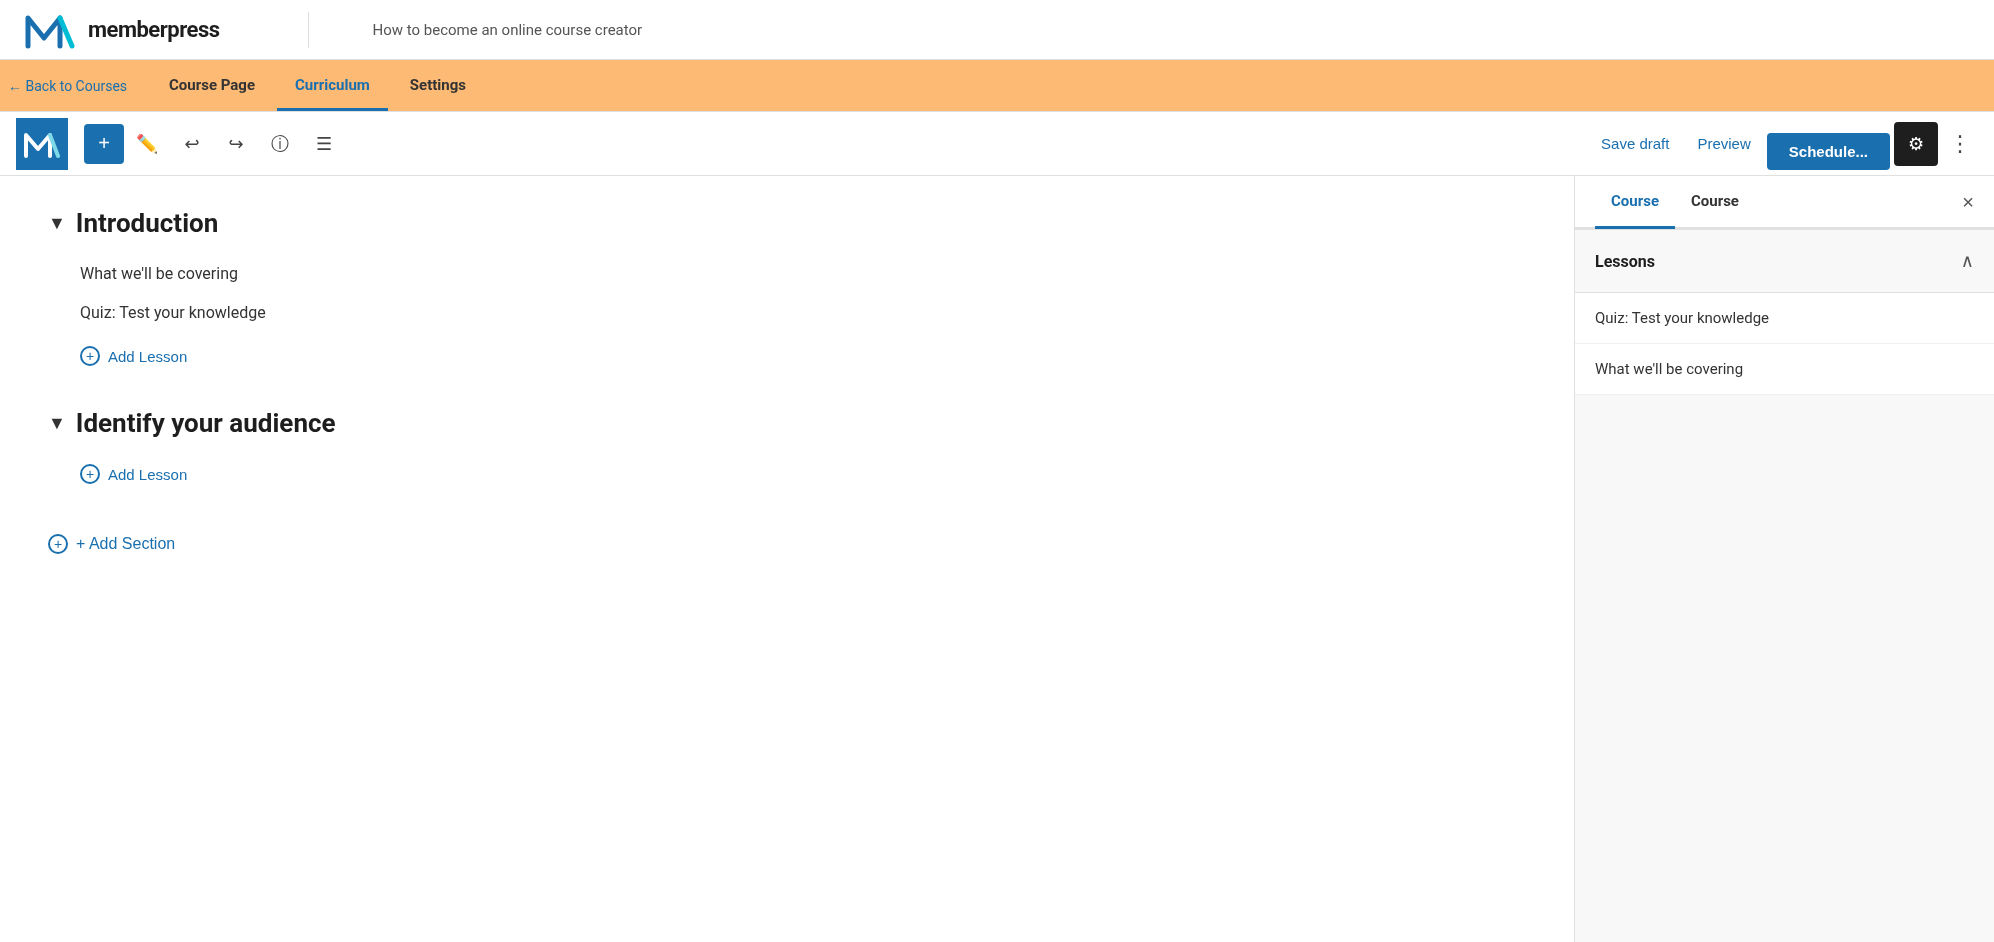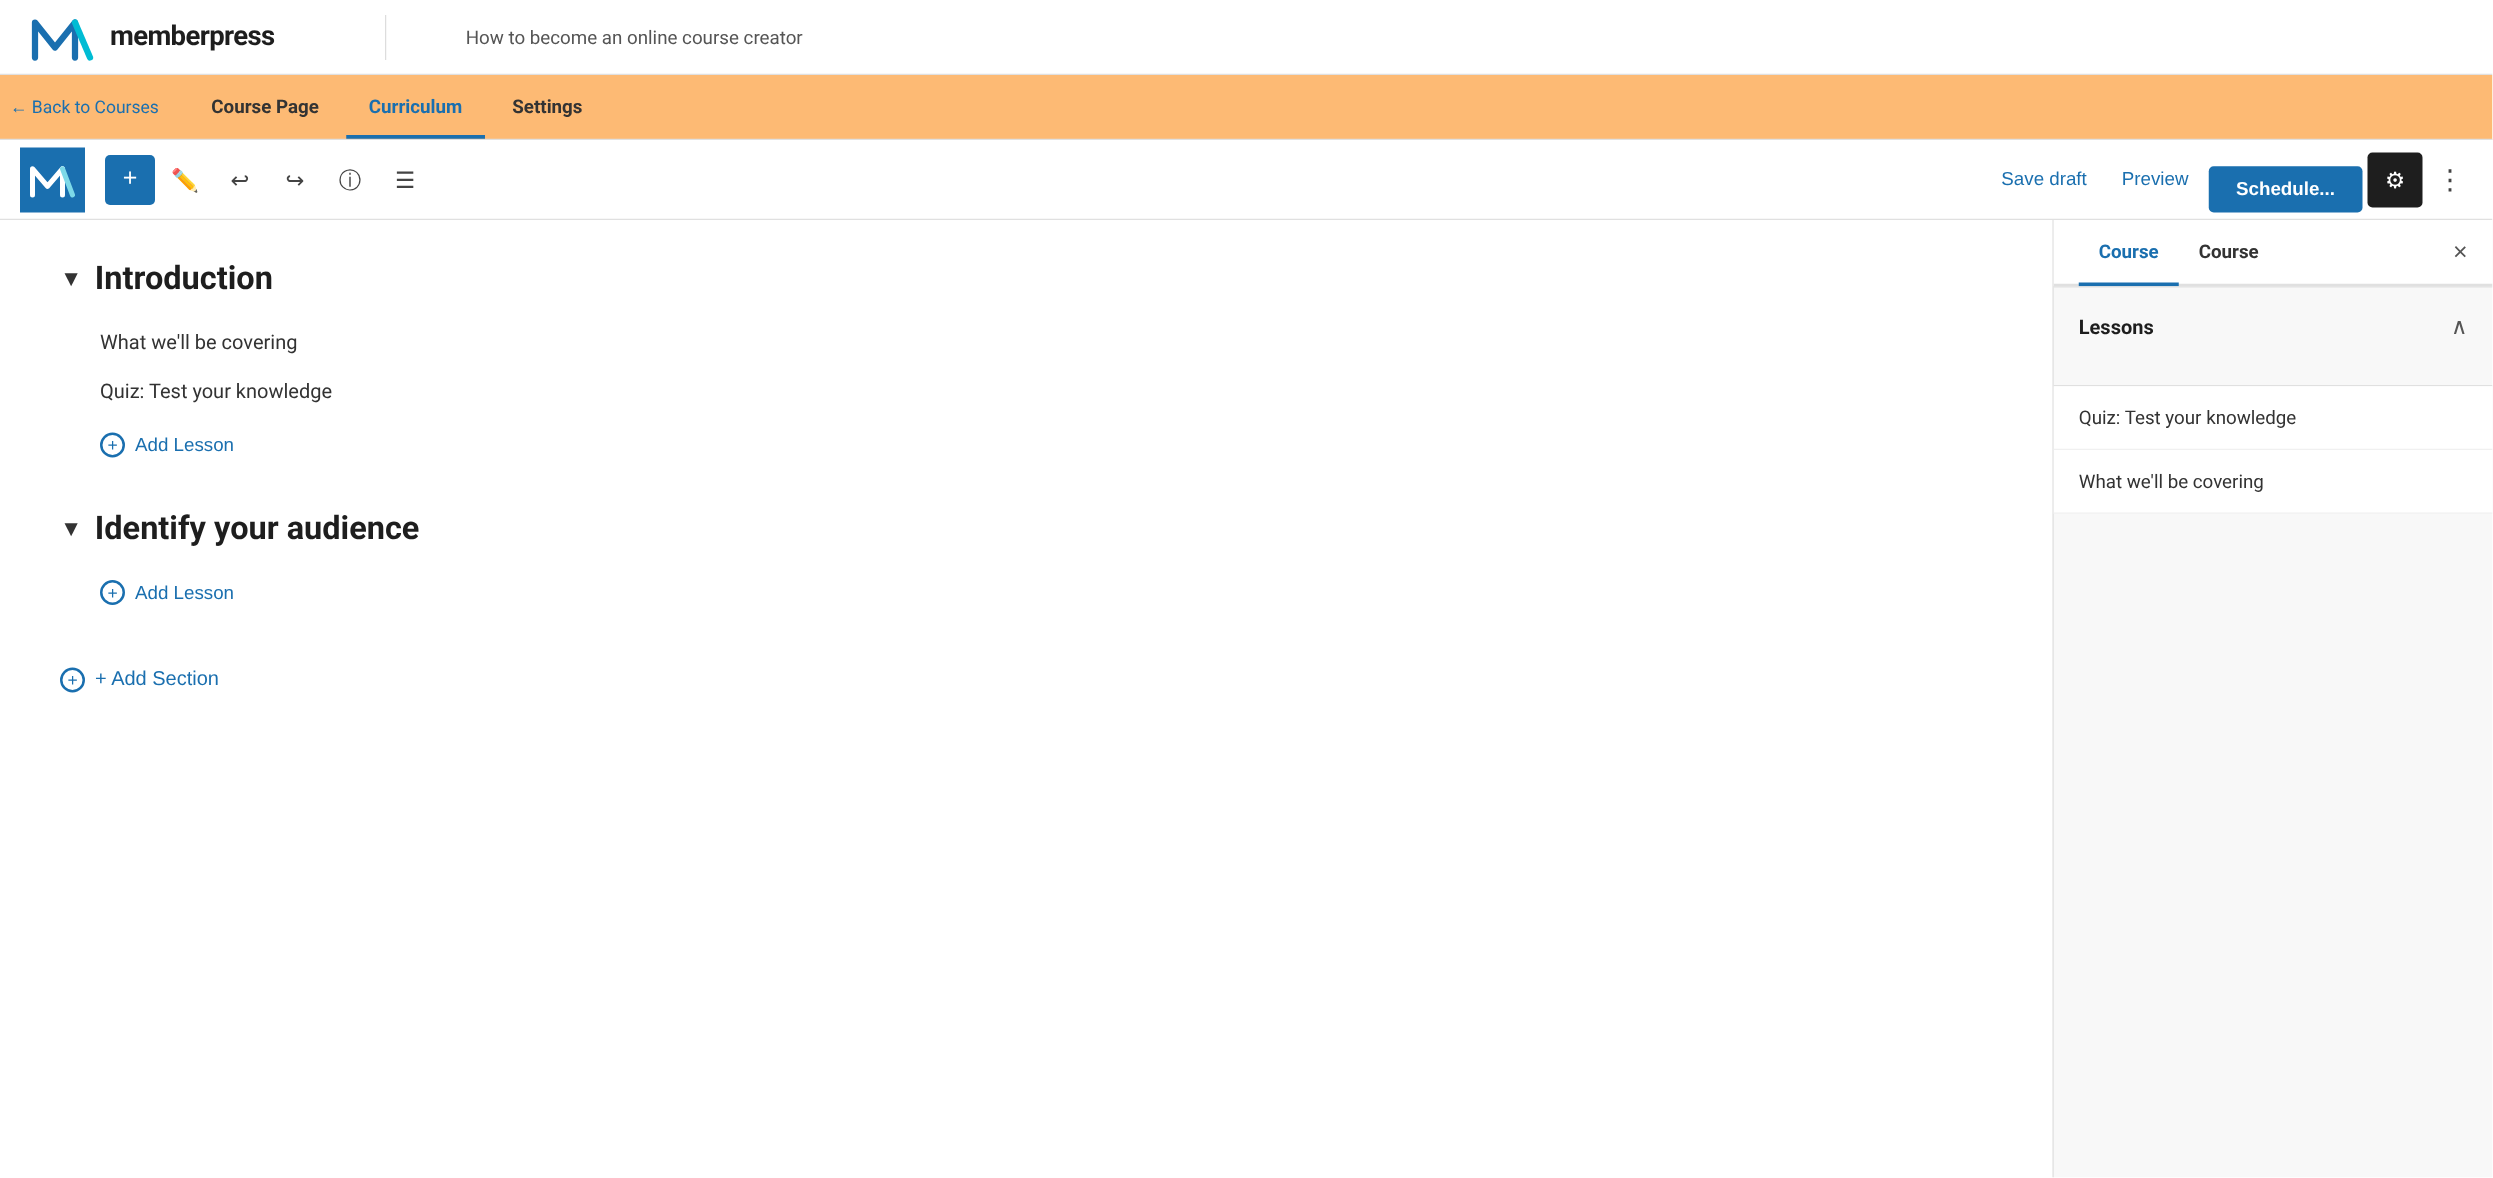--- a/index.html
+++ b/index.html
@@ -241,21 +241,21 @@
       font-weight: 500;
       background: none;
       border: none;
       cursor: pointer;
       padding: 8px 0;
       margin-top: 8px;
     }
 
     
     .right-panel {
-      width: 352px;
+      width: 420px;
       border-left: 1px solid #e0e0e0;
       background: #f8f8f8;
       display: flex;
       flex-direction: column;
     }
     .panel-tabs {
       display: flex;
       align-items: center;
       background: #fff;
       border-bottom: 2px solid #e0e0e0;
@@ -284,21 +284,21 @@
       line-height: 1;
     }
 
     .panel-section {
       padding: 20px 20px;
     }
     .panel-section-header {
       display: flex;
       align-items: center;
       justify-content: space-between;
-      margin-bottom: 16px;
+      margin-bottom: 0;
     }
     .panel-section-title {
       font-size: 16px;
       font-weight: 700;
       color: #1e1e1e;
     }
     .panel-section-toggle {
       font-size: 18px;
       color: #555;
       cursor: pointer;

